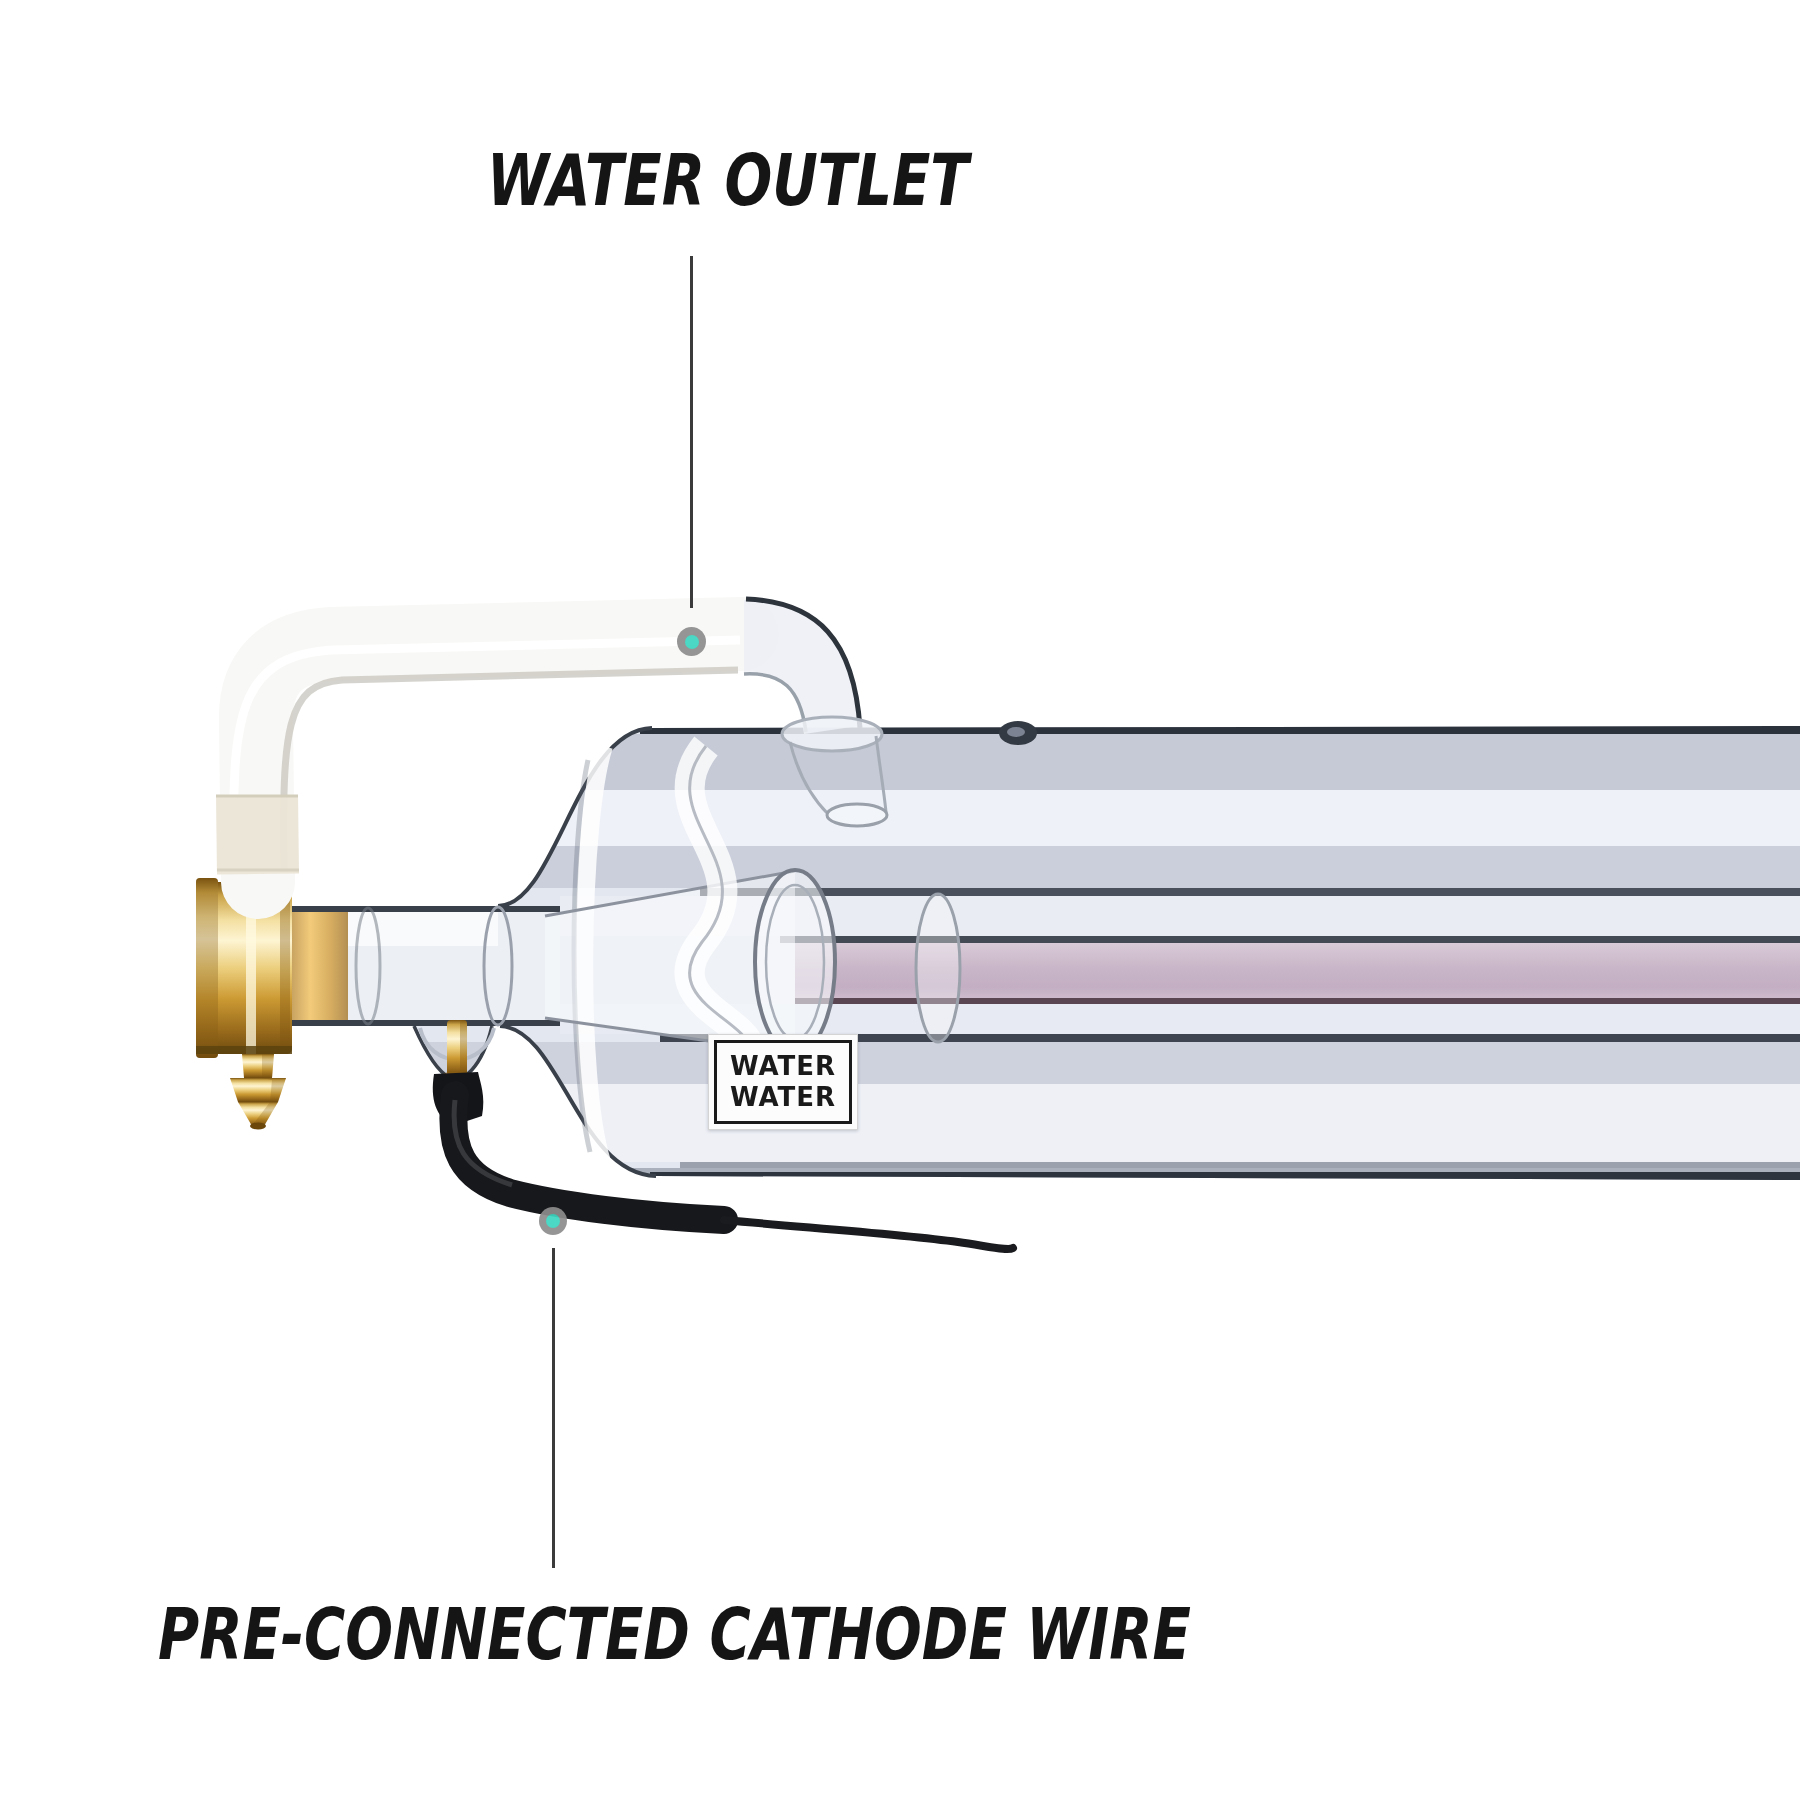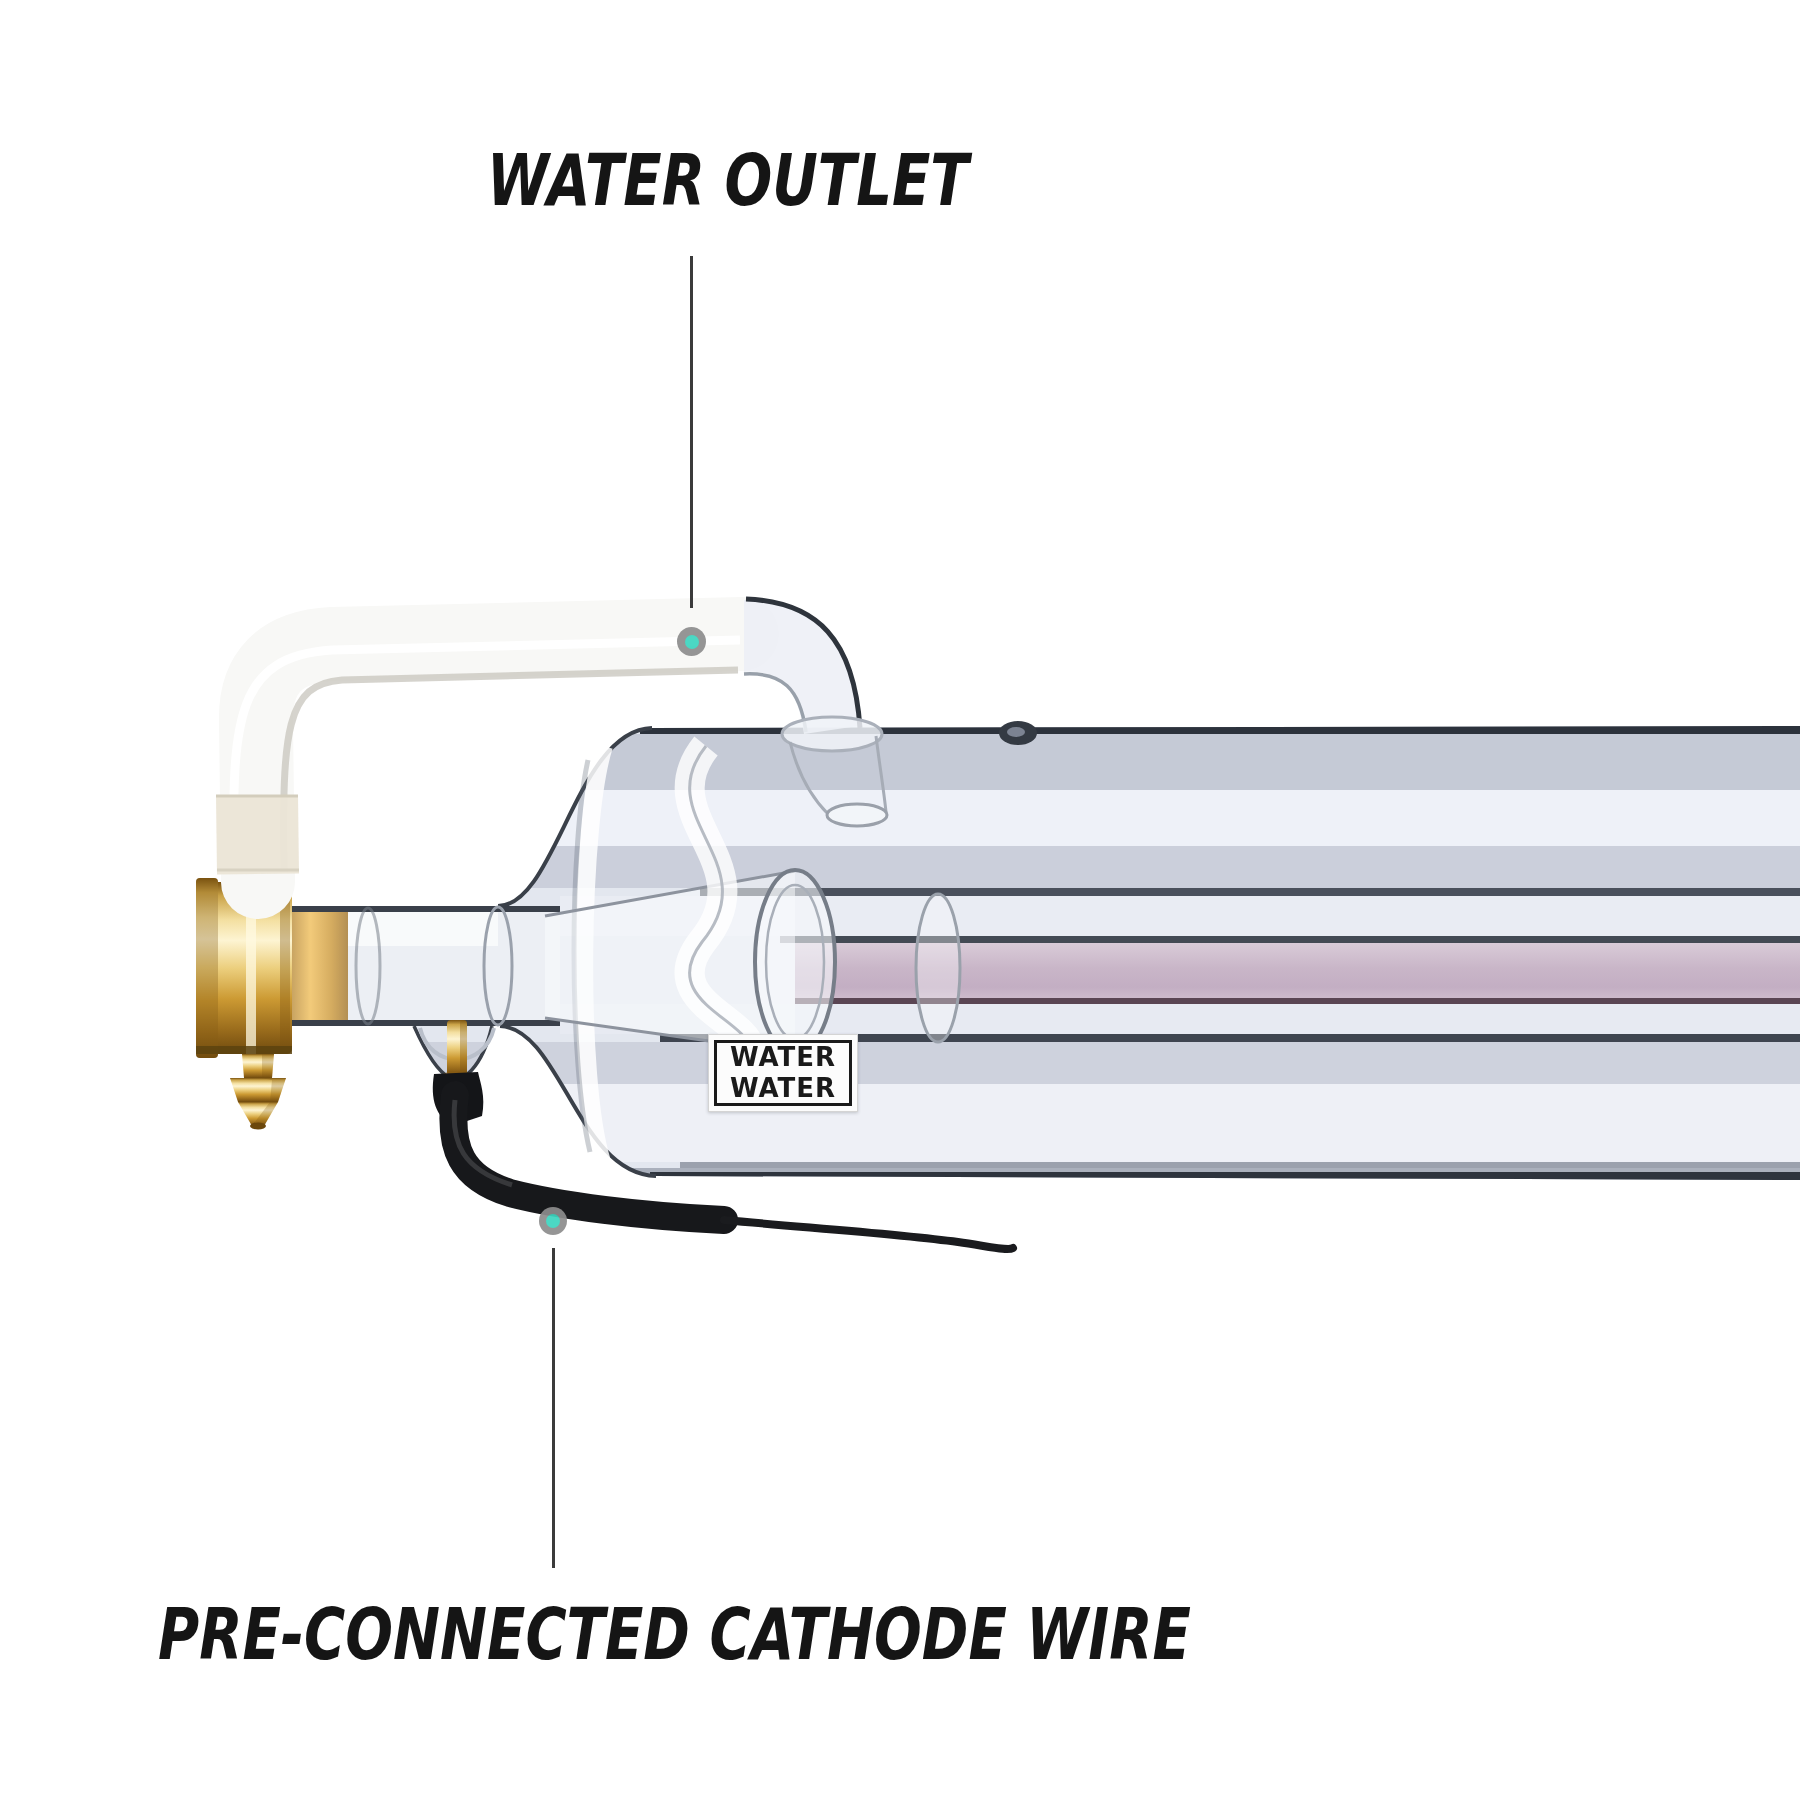--- a/index.html
+++ b/index.html
@@ -36,21 +36,21 @@
     display:flex;align-items:center;justify-content:center;
     opacity:0.92;
   }
   .marker .center{
     border-radius:50%;
     background:#3cd5bf;
   }
   .sticker{
     position:absolute;
     left:708px;top:1014px;
-    width:150px;height:78px;
+    width:150px;height:96px;
     background:#fcfcfc;
     border:1px solid #d4d4d4;
     box-sizing:border-box;
     padding:5px;
     box-shadow:0 1px 3px rgba(60,65,75,0.25);
   }
   .sticker-inner{
     width:100%;height:100%;
     box-sizing:border-box;
     border:3px solid #1a1a1a;

